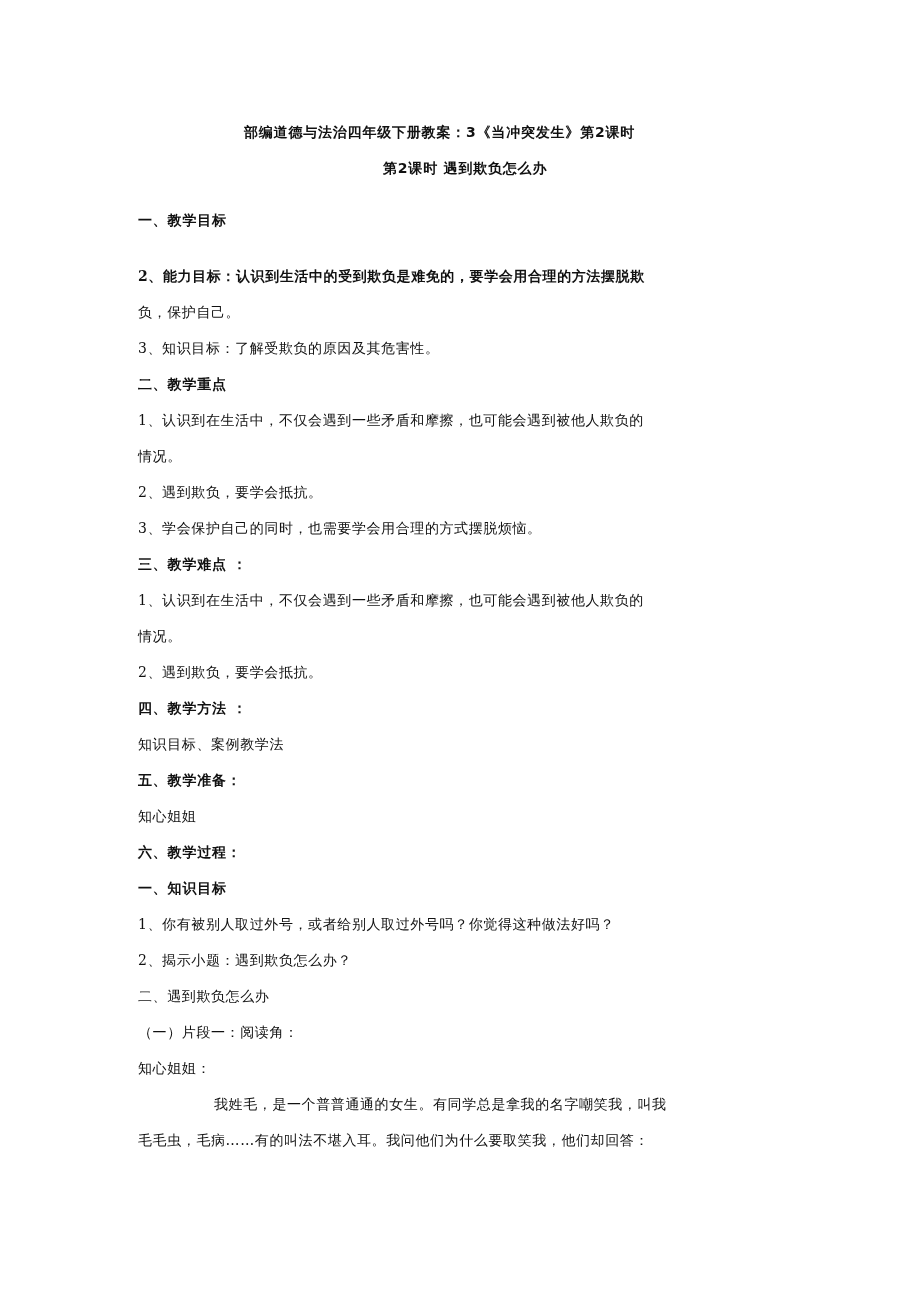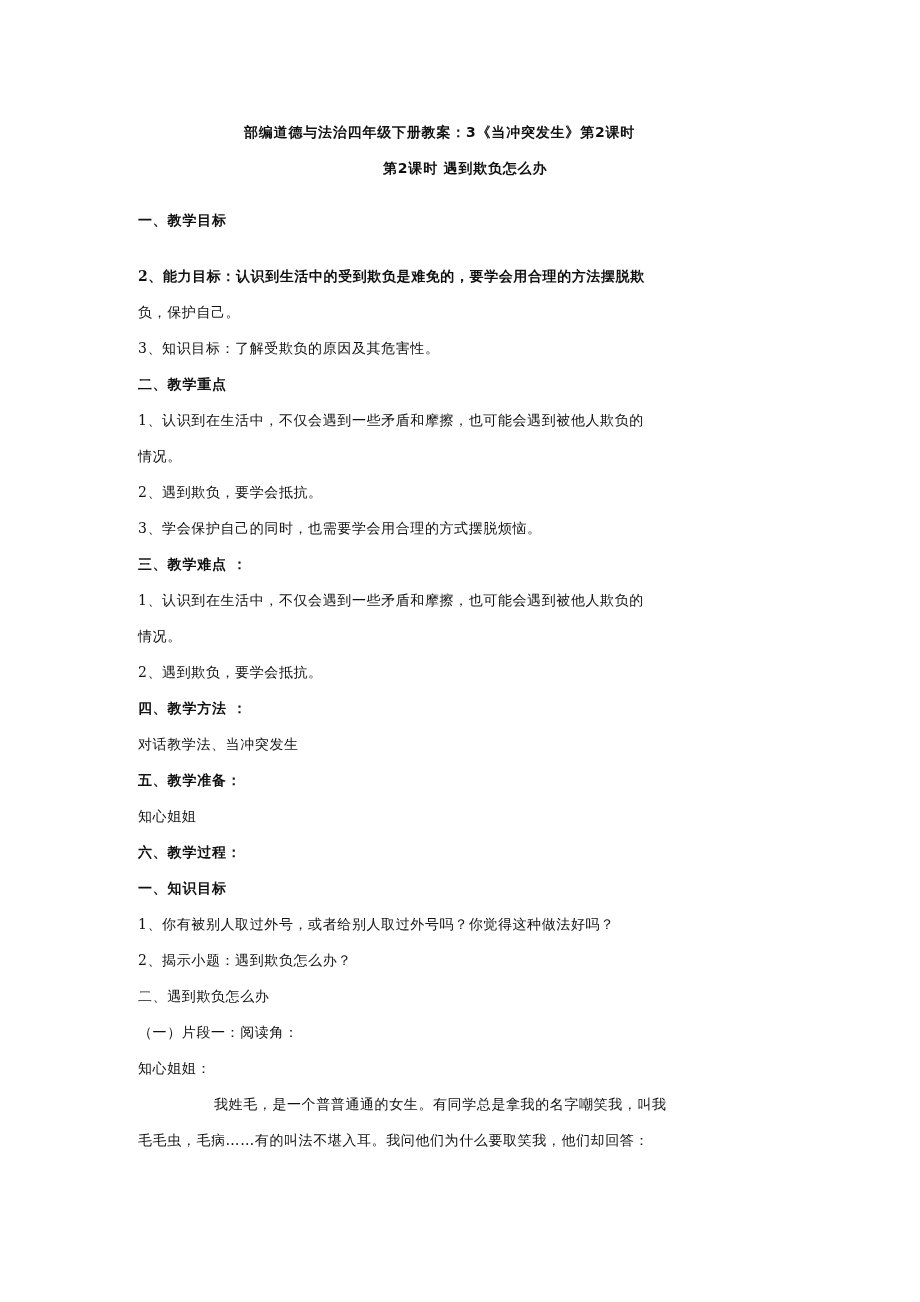--- a/index.html
+++ b/index.html
@@ -77,21 +77,21 @@
   <div class="line" style="top:445px;">情况。</div>
   <div class="line" style="top:481px;">2、遇到欺负，要学会抵抗。</div>
   <div class="line" style="top:517px;">3、学会保护自己的同时，也需要学会用合理的方式摆脱烦恼。</div>
 
   <div class="line bold" style="top:553px;">三、教学难点   ：</div>
   <div class="line" style="top:589px;">1、认识到在生活中，不仅会遇到一些矛盾和摩擦，也可能会遇到被他人欺负的</div>
   <div class="line" style="top:625px;">情况。</div>
   <div class="line" style="top:661px;">2、遇到欺负，要学会抵抗。</div>
 
   <div class="line bold" style="top:697px;">四、教学方法   ：</div>
-  <div class="line" style="top:733px;">对话教学法、当冲突发生</div>
+  <div class="line" style="top:733px;">知识目标、案例教学法</div>
 
   <div class="line bold" style="top:769px;">五、教学准备：</div>
   <div class="line" style="top:805px;">知心姐姐</div>
 
   <div class="line bold" style="top:841px;">六、教学过程：</div>
   <div class="line bold" style="top:877px;">一、知识目标</div>
   <div class="line" style="top:913px;">1、你有被别人取过外号，或者给别人取过外号吗？你觉得这种做法好吗？</div>
   <div class="line" style="top:949px;">2、揭示小题：遇到欺负怎么办？</div>
   <div class="line" style="top:985px;">二、遇到欺负怎么办</div>
   <div class="line" style="top:1021px;">（一）片段一：阅读角：</div>

